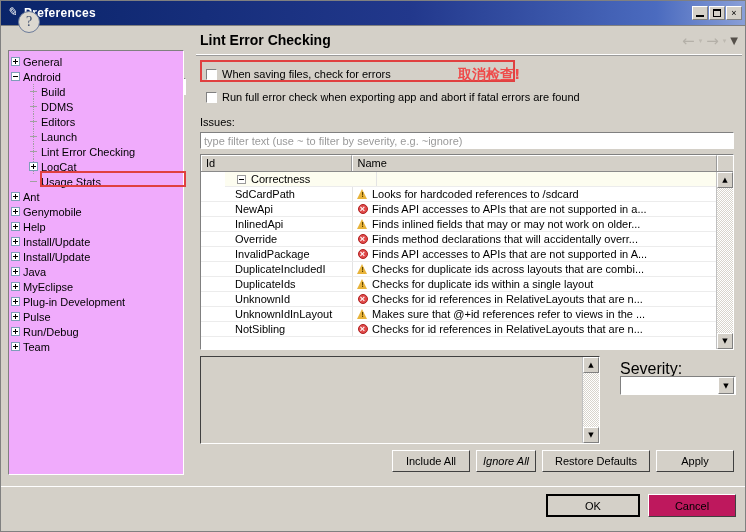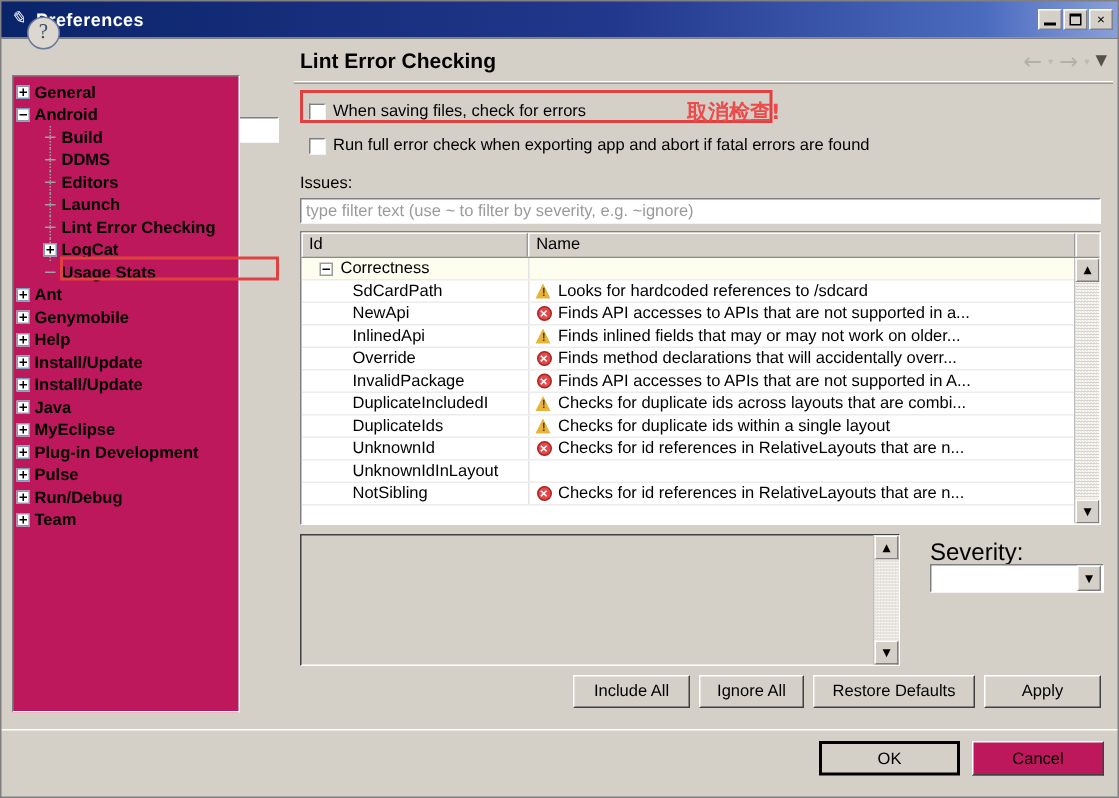--- a/index.html
+++ b/index.html
@@ -125,29 +125,28 @@
     color: #ffffff;
     font-family: "Liberation Sans", sans-serif;
     font-size: 11px;
     font-weight: bold;
     padding: 0 1px;
     white-space: nowrap;
   }
   .tree-box {
     position: absolute;
     left: 4px; top: 22px;
-    width: 152px;
+    width: 176px;
     height: 425px;
-    background: #be185d;
+    background: #f0abfc;
     border: 1px solid;
     border-color: #808080 #ffffff #ffffff #808080;
     box-sizing: border-box;
     overflow: hidden;
     padding-top: 3px;
-    font-weight: bold;
   }
   .tree-row {
     position: relative;
     height: 15px;
     display: flex;
     align-items: center;
     white-space: nowrap;
     font-family: "Liberation Sans", sans-serif;
     font-size: 11px;
     color: #000000;
@@ -358,20 +357,21 @@
     height: 15px;
     align-items: center;
     font-family: "Liberation Sans", sans-serif;
     font-size: 11px;
     color: #000;
     border-bottom: 1px solid #ececec;
     box-sizing: border-box;
   }
   .trow.group {
     background: #fdfdf0;
+    margin-left: 24px;
   }
   .cell-id {
     width: 152px;
     box-sizing: border-box;
     border-right: 1px solid #e4e4e4;
     padding-left: 4px;
     white-space: nowrap;
     overflow: hidden;
     display: flex;
     align-items: center;
@@ -562,21 +562,21 @@
     font-size: 11px;
     color: #000;
     display: flex;
     align-items: center;
     justify-content: center;
     padding: 0 6px;
     white-space: nowrap;
     height: 22px;
   }
   .btn.include { width: 78px; }
-  .btn.ignore { width: 70px; }
+  .btn.ignore { width: 60px; font-style: italic; }
   .btn.restore { width: 108px; }
   .btn.apply { width: 78px; }
 
   
   .bottom-bar {
     position: absolute;
     left: 0; top: 486px;
     width: 746px;
     height: 46px;
     background: #d4d0c8;
@@ -925,20 +925,24 @@
             <div class="trow">
               <div class="cell-id indent">UnknownId</div>
               <div class="cell-name">
                 <span class="icn err"></span>
                 <span>Checks for id references in RelativeLayouts that are n...</span>
               </div>
             </div>
 
             <div class="trow">
               <div class="cell-id indent">UnknownIdInLayout</div>
+              <div class="cell-name">
+                <span class="icn warn"></span>
+                <span>Makes sure that @+id references refer to views in the ...</span>
+              </div>
             </div>
 
             <div class="trow">
               <div class="cell-id indent">NotSibling</div>
               <div class="cell-name">
                 <span class="icn err"></span>
                 <span>Checks for id references in RelativeLayouts that are n...</span>
               </div>
             </div>
 

